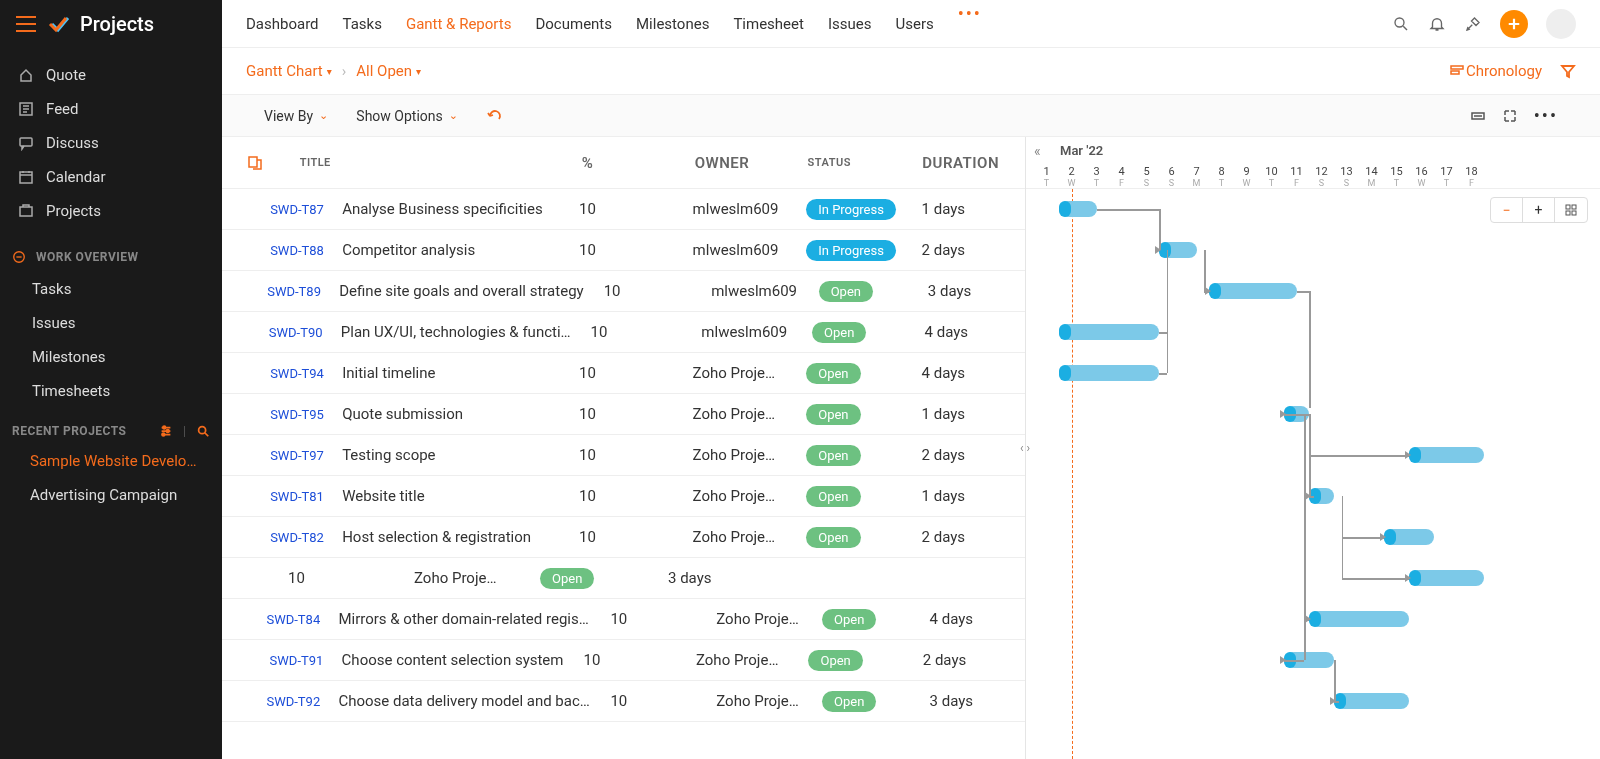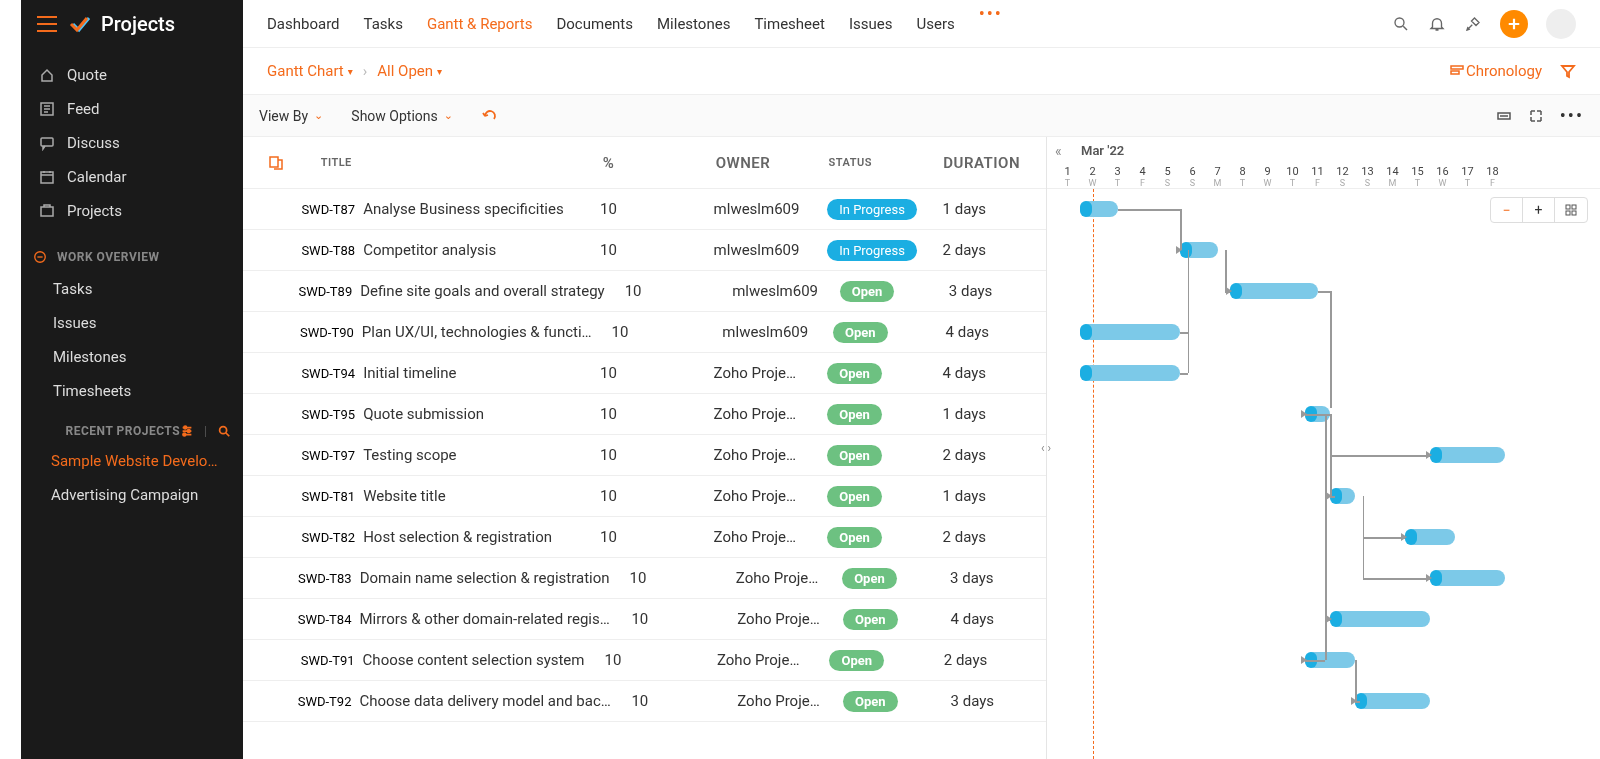--- a/index.html
+++ b/index.html
@@ -1,37 +1,37 @@
 <!DOCTYPE html>
 <html><head>
 <meta charset="utf-8">
 <style>
 * { margin: 0; padding: 0; box-sizing: border-box; font-family: -apple-system, BlinkMacSystemFont, "Segoe UI", Roboto, Helvetica, Arial, sans-serif; }
 body { background: #fff; color: #333; width: 1600px; height: 759px; overflow: hidden; }
 
 .app { display: flex; width: 100%; height: 100%; }
 
 
-.sidebar { width: 222px; background: #1a1a1a; color: #ccc; display: flex; flex-direction: column; flex-shrink: 0; margin-left: 21px; }
+.sidebar { width: 222px; background: #1a1a1a; color: #ccc; display: flex; flex-direction: column; flex-shrink: 0; }
 .sidebar-header { display: flex; align-items: center; padding: 12px 16px; gap: 12px; }
 .hamburger { width: 20px; height: 16px; display: flex; flex-direction: column; justify-content: space-between; cursor: pointer; }
 .hamburger span { height: 2px; background: #f46b1c; }
 .logo-wrap { display: flex; align-items: center; gap: 8px; }
 .logo-icon { width: 24px; height: 24px; }
 .brand-text { color: #fff; font-size: 20px; font-weight: 500; }
 
 .nav-section { padding: 10px 0; }
 .nav-item { display: flex; align-items: center; gap: 12px; padding: 8px 18px; font-size: 15px; color: #ddd; cursor: pointer; }
 .nav-item .nicon { width: 16px; height: 16px; stroke: #aaa; fill: none; stroke-width: 1.5; }
 
 .nav-heading { display: flex; align-items: center; gap: 10px; padding: 12px 12px 8px; font-size: 12px; font-weight: 700; color: #888; letter-spacing: .5px; }
 .nav-heading .chev { color: #f46b1c; width: 14px; height: 14px; }
 .sub-item { padding: 8px 18px 8px 32px; font-size: 15px; color: #ddd; cursor: pointer; }
 
-.recent-head { display: flex; align-items: center; justify-content: flex-end; padding: 16px 12px 6px; }
+.recent-head { display: flex; align-items: center; justify-content: space-between; padding: 16px 12px 6px; }
 .recent-head .lbl { font-size: 12px; font-weight: 700; color: #888; letter-spacing: .5px; }
 .recent-head .icons { display: flex; gap: 10px; align-items: center; }
 .recent-head .icons svg { width: 14px; height: 14px; stroke: #f46b1c; fill: none; stroke-width: 2; }
 .recent-head .sep { color: #555; font-size: 12px; }
 .recent-item { padding: 8px 18px 8px 30px; font-size: 15px; cursor: pointer; white-space: nowrap; overflow: hidden; text-overflow: ellipsis; }
 .recent-item.active { color: #f46b1c; }
 .recent-item:not(.active) { color: #ddd; }
 
 
 .main { flex: 1; display: flex; flex-direction: column; min-width: 0; }
@@ -48,49 +48,49 @@
 .avatar { width: 30px; height: 30px; border-radius: 50%; background: #eee; }
 
 .subbar { display: flex; align-items: center; justify-content: space-between; padding: 14px 24px; }
 .breadcrumb { display: flex; align-items: center; gap: 10px; font-size: 15px; }
 .breadcrumb .crumb { color: #f46b1c; display: flex; align-items: center; gap: 4px; cursor: pointer; }
 .breadcrumb .sep { color: #bbb; }
 .sub-actions { display: flex; align-items: center; gap: 18px; }
 .chronology { color: #f46b1c; font-size: 15px; display: flex; align-items: center; gap: 1px; cursor: pointer; }
 .filter-icon { width: 16px; height: 16px; stroke: #f46b1c; fill: none; stroke-width: 1.8; cursor: pointer; }
 
-.toolbar { display: flex; align-items: center; justify-content: space-between; padding: 10px 16px; background: #fafafa; border-top: 1px solid #eee; border-bottom: 1px solid #eee; }
+.toolbar { display: flex; align-items: center; justify-content: space-between; padding: 10px 42px; background: #fafafa; border-top: 1px solid #eee; border-bottom: 1px solid #eee; }
 .toolbar-left { display: flex; align-items: center; gap: 28px; font-size: 14px; }
 .toolbar-left .tbtn { display: flex; align-items: center; gap: 6px; cursor: pointer; }
 .toolbar-left .caret { color: #f46b1c; font-size: 11px; }
 .undo-icon { width: 16px; height: 16px; stroke: #f46b1c; fill: none; stroke-width: 1.8; cursor: pointer; }
 .toolbar-right { display: flex; align-items: center; gap: 16px; }
 .toolbar-right .tbicon { width: 16px; height: 16px; stroke: #555; fill: none; stroke-width: 1.5; cursor: pointer; }
 .toolbar-right .dots { font-size: 18px; letter-spacing: 2px; color: #333; cursor: pointer; }
 
 .content-split { display: flex; flex: 1; min-height: 0; }
 
 
 .grid { width: 804px; display: flex; flex-direction: column; border-right: 1px solid #e5e5e5; }
 .grid-header, .grid-row { display: flex; border-bottom: 1px solid #eee; }
 .grid-header { background: #fff; font-size: 11px; font-weight: 600; color: #666; letter-spacing: .5px; height: 52px; align-items: center; }
 .grid-header .col-id { padding-left: 16px; }
 .col-id { width: 54px; display: flex; align-items: center; justify-content: center; }
 .col-title-wrap { width: 332px; display: flex; align-items: center; padding-right: 8px; }
-.col-title-wrap .tid { width: 72px; color: #000000; font-size: 13px; text-align: right; padding-right: 8px; flex-shrink: 0; }
+.col-title-wrap .tid { width: 72px; color: #1d4ed8; font-size: 13px; text-align: left; padding-right: 8px; flex-shrink: 0; }
 .col-title-wrap .ttitle { font-size: 15px; color: #333; white-space: nowrap; overflow: hidden; text-overflow: ellipsis; }
 .col-pct { width: 126px; padding-left: 12px; font-size: 15px; }
 .col-owner { width: 126px; padding-left: 12px; font-size: 15px; white-space: nowrap; overflow: hidden; text-overflow: ellipsis; }
 .col-status { width: 128px; padding-left: 12px; }
 .col-duration { width: 128px; padding-left: 12px; font-size: 15px; }
 .grid-header .col-title-wrap { padding-left: 28px; }
 .grid-row { height: 41px; align-items: center; }
 .status-pill { display: inline-block; padding: 3px 12px; border-radius: 12px; font-size: 13px; color: #fff; }
 .status-inprogress { background: #1baee2; }
-.status-open { background: #6dc181; font-weight: bold; }
+.status-open { background: #6dc181; }
 .grid-body { overflow-y: auto; flex: 1; }
 
 
 .gantt { flex: 1; display: flex; flex-direction: column; position: relative; min-width: 0; }
 .gantt-header { border-bottom: 1px solid #eee; height: 52px; position: relative; }
 .gantt-month { position: absolute; top: 6px; left: 34px; font-size: 13px; font-weight: 600; color: #555; }
 .gantt-back { position: absolute; top: 6px; left: 8px; font-size: 14px; color: #888; cursor: pointer; }
 .gantt-days { position: absolute; bottom: 0; left: 8px; right: 0; display: flex; }
 .gday { width: 25px; text-align: center; font-size: 10px; color: #777; }
 .gday .dn { display: block; font-size: 11px; color: #444; }
@@ -394,24 +394,20 @@
                 <span class="tid">SWD-T82</span>
                 <span class="ttitle">Host selection &amp; registration</span>
               </div>
               <div class="col-pct">10</div>
               <div class="col-owner">Zoho Proje…</div>
               <div class="col-status"><span class="status-pill status-open">Open</span></div>
               <div class="col-duration">2 days</div>
             </div>
             <div class="grid-row">
               <div class="col-id"></div>
-              <div class="col-title-wrap">
-                <span class="tid">SWD-T83</span>
-                <span class="ttitle">Domain name selection &amp; registration</span>
-              </div>
               <div class="col-pct">10</div>
               <div class="col-owner">Zoho Proje…</div>
               <div class="col-status"><span class="status-pill status-open">Open</span></div>
               <div class="col-duration">3 days</div>
             </div>
             <div class="grid-row">
               <div class="col-id"></div>
               <div class="col-title-wrap">
                 <span class="tid">SWD-T84</span>
                 <span class="ttitle">Mirrors &amp; other domain-related registra…</span>

